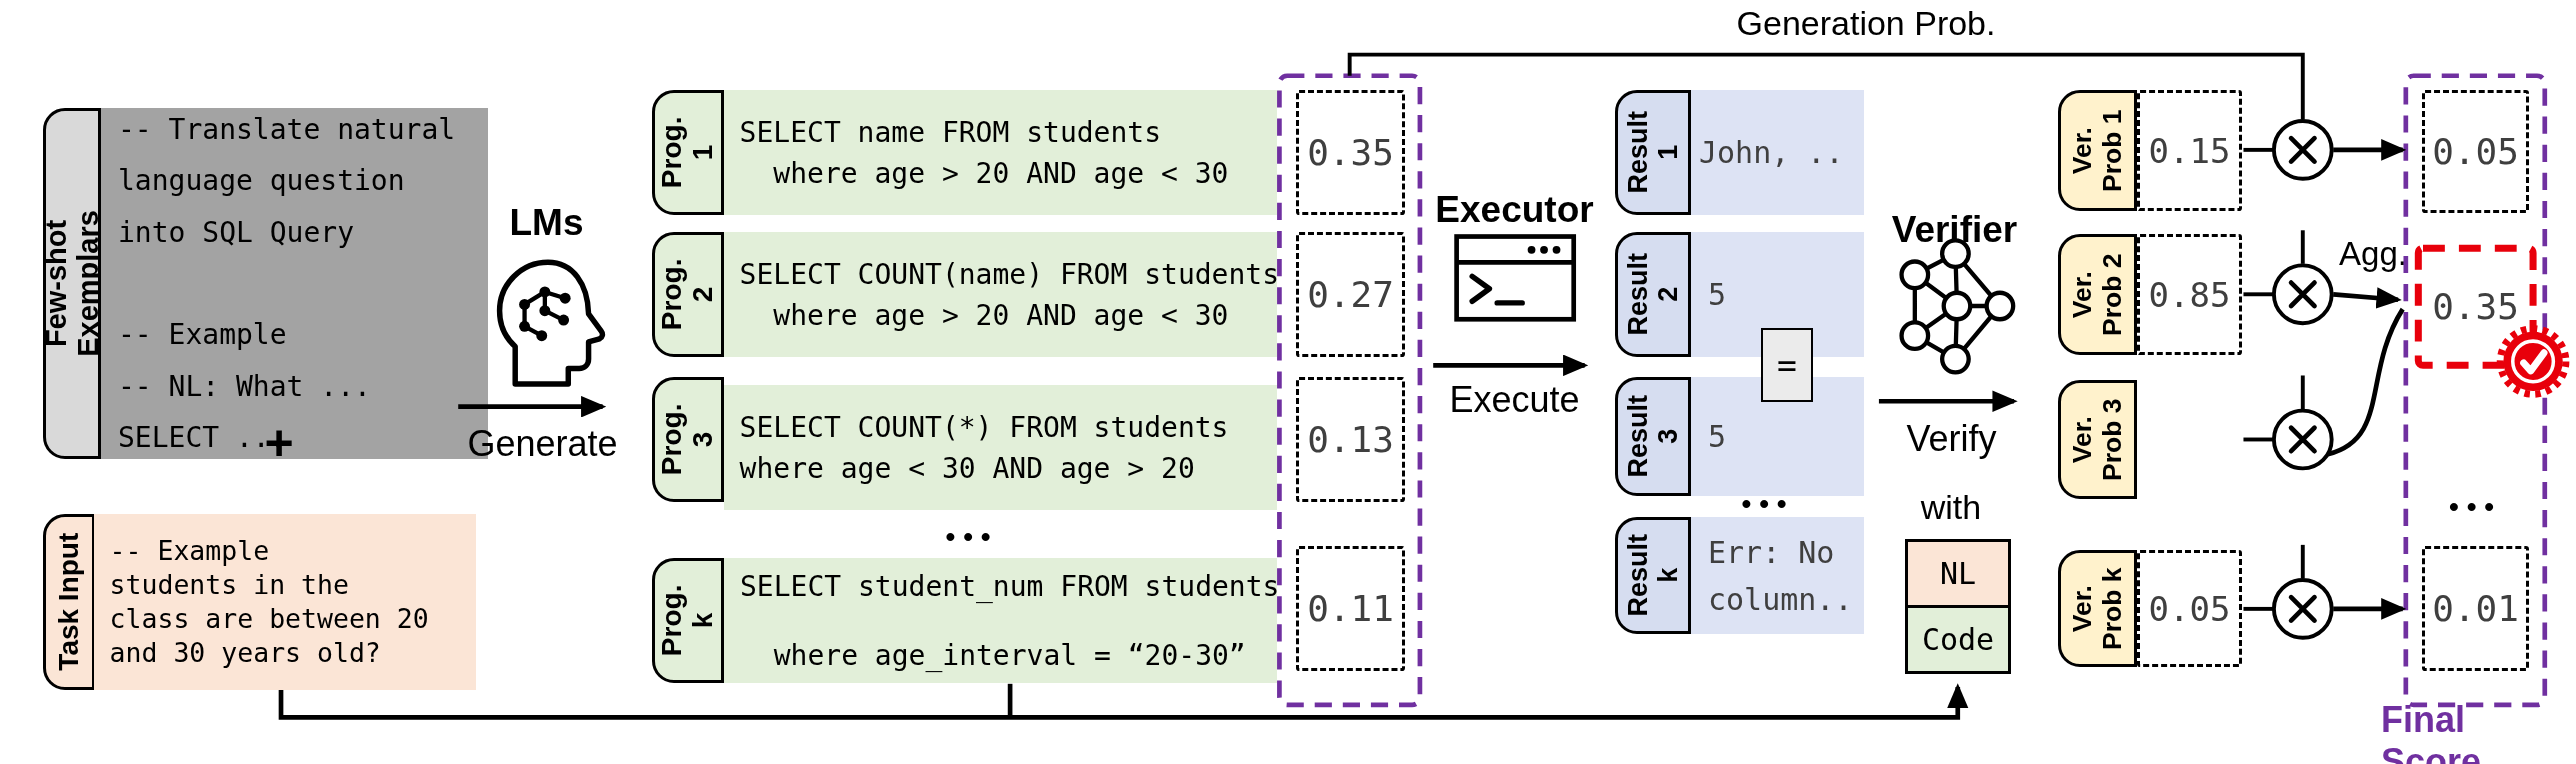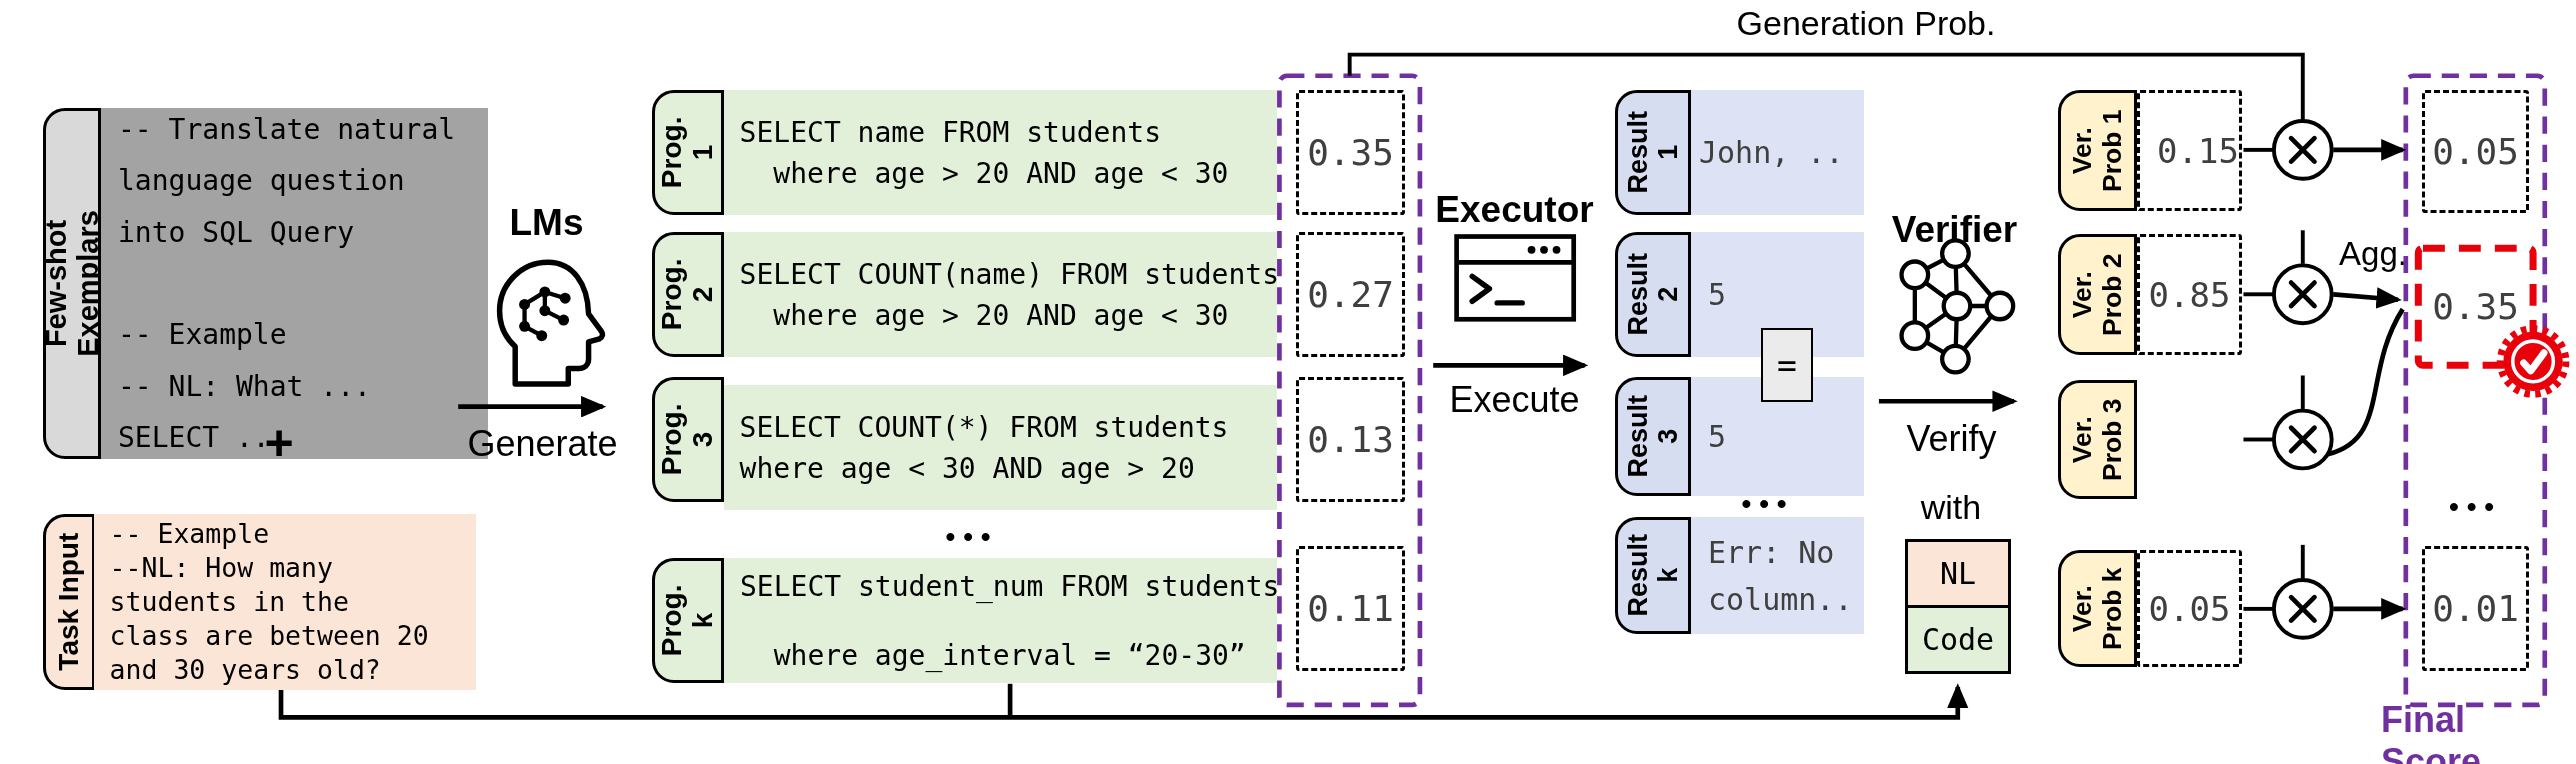--- a/index.html
+++ b/index.html
@@ -41,21 +41,20 @@
     <div>SELECT ...</div>
   </div>
 
   <div class="abs" style="left:248px;top:412px;width:62px;height:62px;font-size:50px;font-weight:bold;display:flex;align-items:center;justify-content:center;">+</div>
 
   <div class="abs tab" style="left:43px;top:514px;width:52px;height:176px;background:#fbe5d6;">
     <div class="rot" style="font-size:28px;">Task Input</div>
   </div>
   <div class="abs content mono" style="left:94px;top:514px;width:382px;height:176px;background:#fbe5d6;padding-left:15.6px;font-size:26.5px;line-height:34px;">
     <div>-- Example</div>
-    <div>--NL: How many</div>
     <div>students in the</div>
     <div>class are between 20</div>
     <div>and 30 years old?</div>
   </div>
 
   <div class="abs biglabel" style="left:492px;top:202px;width:109px;height:41px;">LMs</div>
   <div class="abs arrowlabel" style="left:449px;top:424px;width:187px;height:39px;">Generate</div>
 
   <div class="abs tab codebox" style="left:652px;top:90px;width:72px;height:125px;">
     <div class="rot" style="font-size:28px;">
@@ -166,21 +165,21 @@
   <div class="abs arrowlabel" style="left:1873px;top:489px;width:156px;height:37px;font-size:34px;">with</div>
   <div class="abs mono" style="left:1905px;top:539px;width:106px;height:69px;background:#fbe5d6;border:3.1px solid #000;display:flex;align-items:center;justify-content:center;font-size:30px;">NL</div>
   <div class="abs mono" style="left:1905px;top:605px;width:106px;height:69px;background:#e2efd9;border:3.1px solid #000;display:flex;align-items:center;justify-content:center;font-size:30px;">Code</div>
 
   <div class="abs tab" style="left:2058px;top:90px;width:79px;height:121px;background:#fff2cc;">
     <div class="rot" style="font-size:26.5px;">
       <div>Ver.</div>
       <div>Prob 1</div>
     </div>
   </div>
-  <div class="abs dashbox" style="left:2137px;top:90px;width:105px;height:121px;justify-content:flex-end;">
+  <div class="abs dashbox" style="left:2137px;top:90px;width:105px;height:121px;">
     <span class="val" style="font-size:34px;">0.15</span>
   </div>
   <div class="abs tab" style="left:2058px;top:234px;width:79px;height:121px;background:#fff2cc;">
     <div class="rot" style="font-size:26.5px;">
       <div>Ver.</div>
       <div>Prob 2</div>
     </div>
   </div>
   <div class="abs dashbox" style="left:2137px;top:234px;width:105px;height:121px;">
     <span class="val" style="font-size:34px;">0.85</span>

